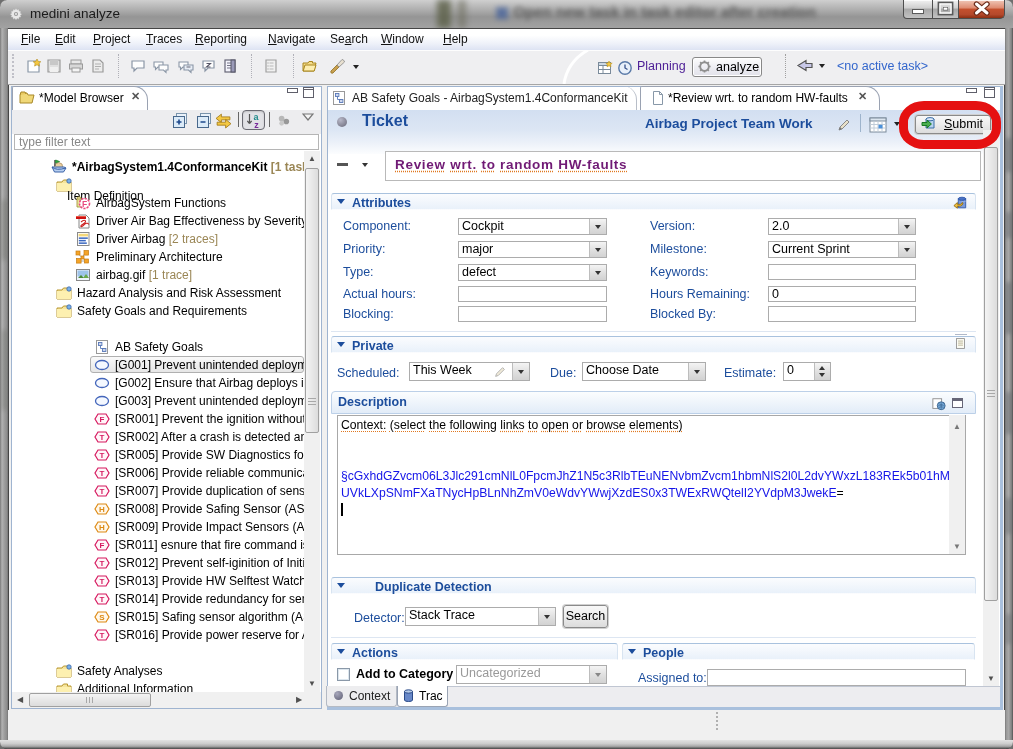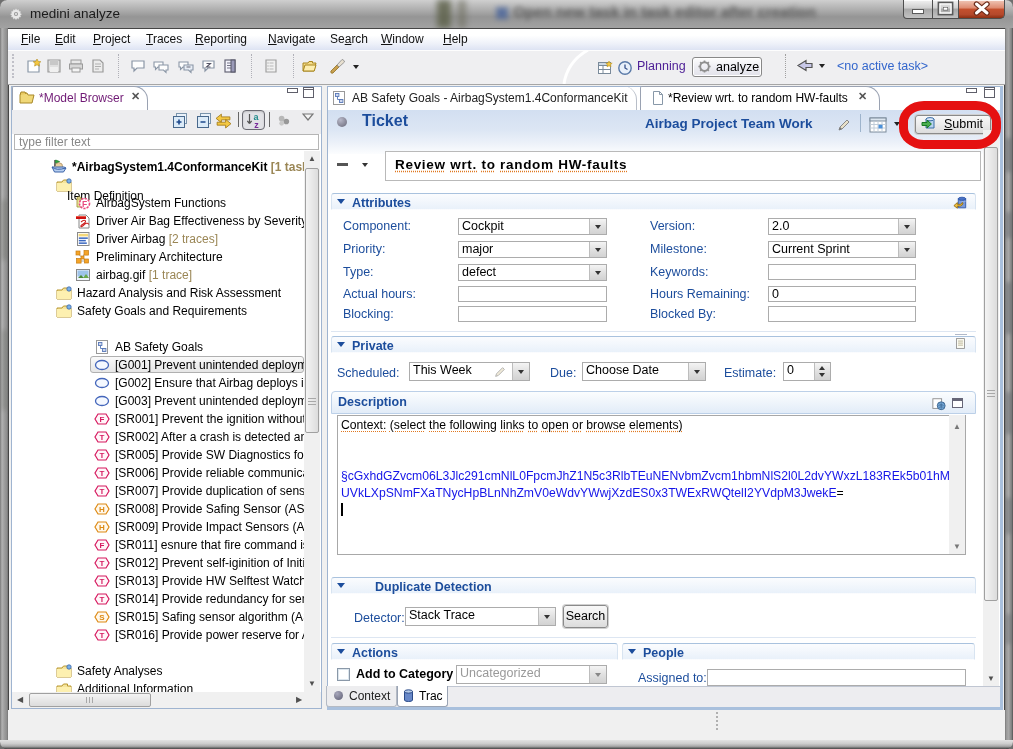--- a/index.html
+++ b/index.html
@@ -320,21 +320,21 @@
   <div class="a" id="statusbar"></div>
   <div class="a" style="left:716px;top:712px;width:2px;height:2px;background:#b0b0b0;box-shadow:0 4px 0 #b0b0b0,0 8px 0 #b0b0b0,0 12px 0 #b0b0b0,0 16px 0 #b0b0b0;"></div>
 
   <div class="a" id="lvtabrow"></div>
   <div class="a" id="lview"></div>
   <div class="a" id="lvtab"></div>
   <svg class="a" style="left:19px;top:89px;" width="16" height="16" viewBox="0 0 16 16">
       <path d="M1 6 l2-2 h5 l1 2 h6 l-2 8 h-12 z" fill="#f0d878" stroke="#a88828" stroke-width="1"></path>
       <path d="M1 6 l1-3 h4 l1 2" fill="#e8c860" stroke="#a88828" stroke-width="1"></path>
     </svg>
-  <div class="a" style="left:39px;top:91px;font-size:12px;color:#701a75;">*Model Browser</div>
+  <div class="a" style="left:39px;top:91px;font-size:12px;color:#000000;">*Model Browser</div>
   <div class="a" style="left:131px;top:90px;font-size:11px;color:#555;font-weight:bold;">✕</div>
   <div class="a" style="left:287px;top:88px;width:11px;height:5px;border:1.5px solid #5f5f6a;background:#fff;"></div>
   <div class="a" style="left:303px;top:87px;width:11px;height:11px;border:1.5px solid #5f5f6a;background:#fff;">
       <div style="height:2px;border-bottom:1.5px solid #5f5f6a;"></div>
     </div>
 
   <div class="a" id="lvtoolbar"></div>
   <svg class="a" style="left:172px;top:112px;" width="16" height="16" viewBox="0 0 16 16">
       <rect x="4.5" y="1.5" width="10" height="10" fill="#eaf2fa" stroke="#7a94ac"></rect>
       <rect x="1.5" y="4.5" width="11" height="11" fill="#dcebf8" stroke="#48688c"></rect>
@@ -591,21 +591,21 @@
   <div class="a arr" style="left:894px;top:122px;border-top-color:#222;"></div>
   <div class="a" id="submitbtn" style="left:915px;top:115px;width:76px;height:19px;background:linear-gradient(#f8f8f8,#ececec 50%,#dcdcdc);border:1px solid #8a8a8a;border-radius:3px;box-shadow:0 0 0 1px #d0d0d0;"></div>
   <svg class="a" style="left:921px;top:116px;" width="16" height="16" viewBox="0 0 16 16">
       <use href="#s-db"></use>
     </svg>
   <div class="a" style="left:944px;top:117px;font-size:12.5px;color:#000;"><u>S</u>ubmit</div>
 
   <div class="a" style="left:337px;top:163px;width:11px;height:2.5px;background:#555;"></div>
   <div class="a arr" style="left:362px;top:163px;border-top-color:#333;"></div>
   <div class="a" style="left:385px;top:151px;width:596px;height:30px;border:1px solid #b9b9b9;background:#fff;"></div>
-  <div class="a" id="titlefield" style="left:395px;top:157px;font-size:13.5px;font-weight:bold;color:#000000;letter-spacing:.7px;"><span class="sq">Review</span> <span class="sq">wrt.</span> <span class="sq">to</span> <span class="sq">random</span> <span class="sq">HW-faults</span></div>
+  <div class="a" id="titlefield" style="left:395px;top:157px;font-size:13.5px;font-weight:bold;color:#701a75;letter-spacing:.7px;"><span class="sq">Review</span> <span class="sq">wrt.</span> <span class="sq">to</span> <span class="sq">random</span> <span class="sq">HW-faults</span></div>
 
   <div class="a secbar" style="left:331px;top:193px;width:645px;height:17px;"></div>
   <div class="a tw" style="left:337px;top:199px;"></div>
   <div class="a sechead" style="left:352px;top:196px;">Attributes</div>
   <svg class="a" style="left:953px;top:196px;" width="14" height="14" viewBox="0 0 16 16">
       <use href="#s-dby"></use>
     </svg>
   <div class="a lbl" style="left:343px;top:219px;">Component:</div>
   <div class="a lbl" style="left:343px;top:242px;">Priority:</div>
   <div class="a lbl" style="left:343px;top:265px;">Type:</div>

